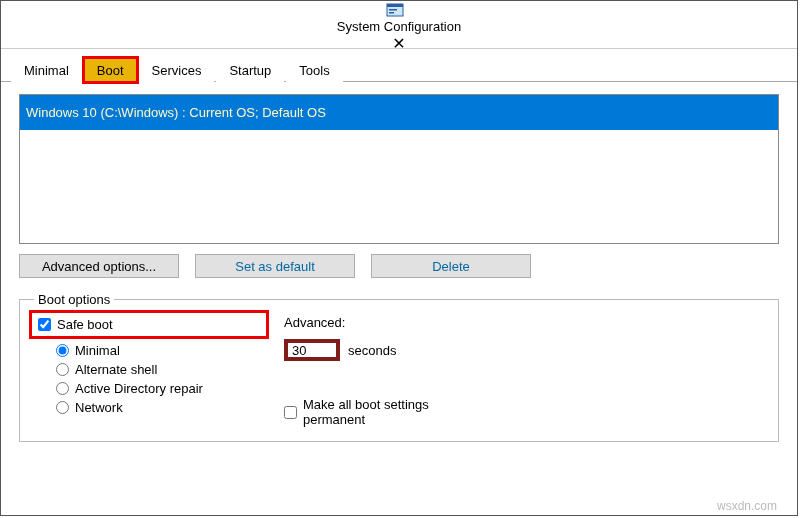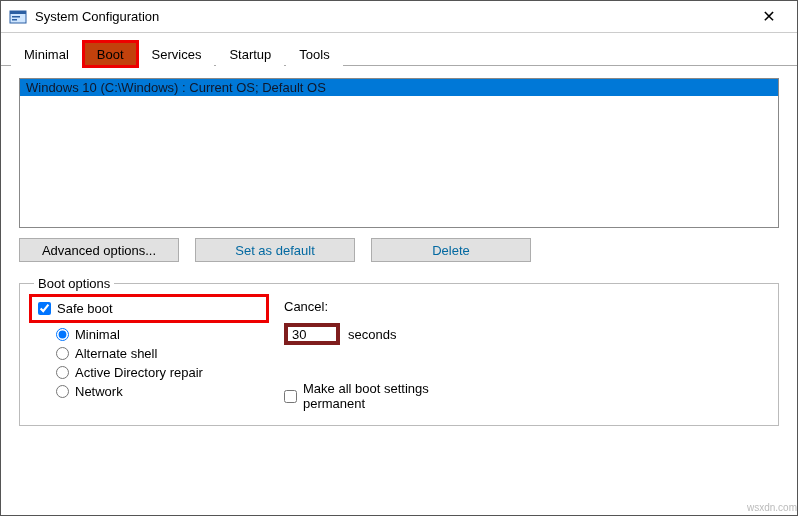--- a/index.html
+++ b/index.html
@@ -16,23 +16,24 @@
   .window {
     border: 1px solid #555;
     width: 798px;
     height: 516px;
     background: #fff;
     position: relative;
   }
   .titlebar {
     display: flex;
     align-items: center;
-    height: 32px;
+    height: 48px;
     padding: 0 8px;
     border-bottom: 1px solid #ccc;
+    flex-direction: column;
   }
   .titlebar .app-icon {
     width: 18px; height: 18px;
     margin-right: 8px;
     display: inline-block;
   }
   .titlebar .title { flex: 1; }
   .titlebar .close {
     width: 40px; text-align: center;
     font-size: 16px;
@@ -48,37 +49,37 @@
     border: 1px solid transparent;
     border-bottom: none;
     margin-right: 2px;
     cursor: pointer;
     position: relative;
     top: 1px;
     background: #fff;
   }
   .tab.active {
     border-color: #aaa;
-    background: #c2410c;
+    background: #eab308;
   }
   .highlight-red { outline: 3px solid #e00; outline-offset: -1px; }
   .content {
     padding: 12px 18px;
   }
   .oslist {
     width: 100%;
     height: 150px;
     border: 1px solid #888;
     background: #fff;
     overflow: auto;
   }
   .oslist .item {
     background: #0078d7;
-    color: #0f172a;
-    padding: 1px 6px;
+    color: #fef9c3;
+    padding: 10px 6px;
   }
   .btnrow {
     display: flex;
     gap: 16px;
     margin: 10px 0 14px 0;
   }
   .btnrow button {
     width: 160px;
     height: 24px;
   }
@@ -132,23 +133,23 @@
     display: inline-flex;
     padding: 2px 4px;
   }
   .ok-highlight-wrap {
     outline: 3px solid #e00;
     outline-offset: 3px;
     display: inline-block;
   }
   .watermark {
     position: absolute;
-    right: 0;
+    right: 20px;
     bottom: 2px;
-    font-size: 10px;
+    font-size: 12px;
     color: #bbb;
   }
 </style>
 </head>
 <body>
 
 <div class="window">
 
   <div class="titlebar">
     <span class="app-icon">
@@ -209,21 +210,21 @@
             </label>
             <label class="rad">
               <input type="radio" name="sb" style="">
               <span>Network</span>
             </label>
           </div>
         </div>
 
 
         <div class="col right">
-          <span>Cancel:</span>
+          <span>Advanced:</span>
           <div class="timeout-row">
             <input type="text" class="timeout" value="30" style="">
             <span>seconds</span>
           </div>
           <div style="height:18px"></div>
           <label class="chk">
             <input type="checkbox" style="">
             <span>Make all boot settings permanent</span>
           </label>
         </div>

